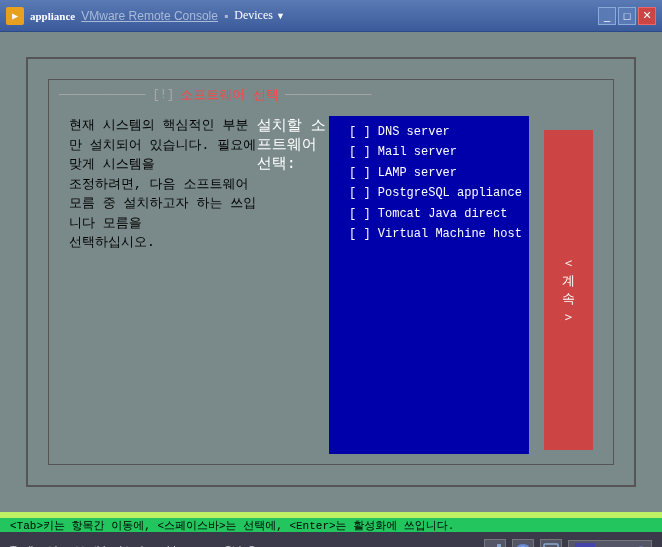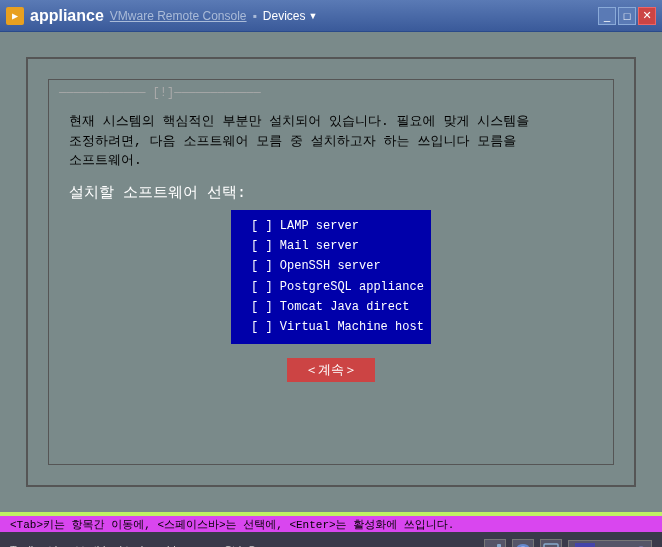--- a/index.html
+++ b/index.html
@@ -30,34 +30,34 @@
       display: flex;
       align-items: center;
       justify-content: center;
       font-size: 9px;
       font-weight: bold;
       color: white;
       flex-shrink: 0;
     }
     .title-bar-text {
       color: white;
-      font-size: 16px;
+      font-size: 11px;
       font-weight: bold;
-      font-family: Liberation Sans, sans-serif;
+      font-family: Liberation Serif, serif;
     }
     .title-bar-sep {
       color: #aabbd8;
       font-size: 12px;
       font-family: Arial, sans-serif;
       text-decoration: underline;
     }
     .title-bar-menu {
       color: white;
       font-size: 12px;
-      font-family: Liberation Sans, sans-serif;
+      font-family: Liberation Serif, serif;
       cursor: pointer;
       display: flex;
       align-items: center;
       gap: 3px;
     }
     .title-bar-menu .arrow {
       font-size: 9px;
     }
     .title-bar-controls {
       margin-left: auto;
@@ -126,21 +126,20 @@
       font-size: 13px;
       font-family: 'Courier New', monospace;
       padding: 0 6px;
       white-space: nowrap;
     }
 
     .dialog-content {
       padding: 10px 20px;
       flex: 1;
       display: flex;
-      flex-direction: column;
     }
 
     .description-text {
       color: #000000;
       font-size: 13px;
       font-family: 'Courier New', monospace;
       line-height: 1.5;
       margin-bottom: 12px;
     }
 
@@ -172,31 +171,32 @@
       margin-bottom: 4px;
     }
     .confirm-btn {
       background: #cc4444;
       color: white;
       font-size: 13px;
       font-family: Liberation Sans, sans-serif;
       padding: 3px 18px;
       border: none;
       cursor: pointer;
+      margin-left: 15px;
     }
 
     
     .hint-bar {
       width: 662px;
       height: 20px;
-      background: #d946ef;
+      background: #22c55e;
       display: flex;
       align-items: center;
       padding: 0 10px;
-      border-top: 4px solid #bef264;
+      border-top: 6px solid #bef264;
     }
     .hint-text {
       color: #000000;
       font-size: 11px;
       font-family: 'Courier New', monospace;
     }
 
     
     .status-bar {
       width: 662px;
@@ -271,36 +271,37 @@
     <div class="title-btn close">✕</div>
   </div>
 </div>
 
 <div class="main-area">
   <div class="terminal">
     <div class="dialog">
 
       <div class="dialog-title-wrapper">
         <span class="dash-line">──────────── [!] </span>
+        <span class="title-inner">소프트웨어 선택</span>
         <span class="dash-line"> ────────────</span>
       </div>
 
       <div class="dialog-content">
         <div class="description-text">
           <span>현재 시스템의 핵심적인 부분만 설치되어 있습니다. 필요에 맞게 시스템을</span><br>
           <span>조정하려면, 다음 소프트웨어 모름 중 설치하고자 하는 쓰입니다 모름을</span><br>
-          <span>소프트웨어.</span>
+          <span>선택하십시오.</span>
         </div>
 
         <div class="label-text">설치할 소프트웨어 선택:</div>
 
         <div class="package-list">
+          <div class="package-item">[ ]  DNS server</div>
+          <div class="package-item">[ ]  Mail server</div>
           <div class="package-item">[ ]  LAMP server</div>
-          <div class="package-item">[ ]  Mail server</div>
-          <div class="package-item">[ ]  OpenSSH server</div>
           <div class="package-item">[ ]  PostgreSQL appliance</div>
           <div class="package-item">[ ]  Tomcat Java direct</div>
           <div class="package-item">[ ]  Virtual Machine host</div>
         </div>
 
         <div class="button-row">
           <button class="confirm-btn">＜계속＞</button>
         </div>
       </div>
     </div>

